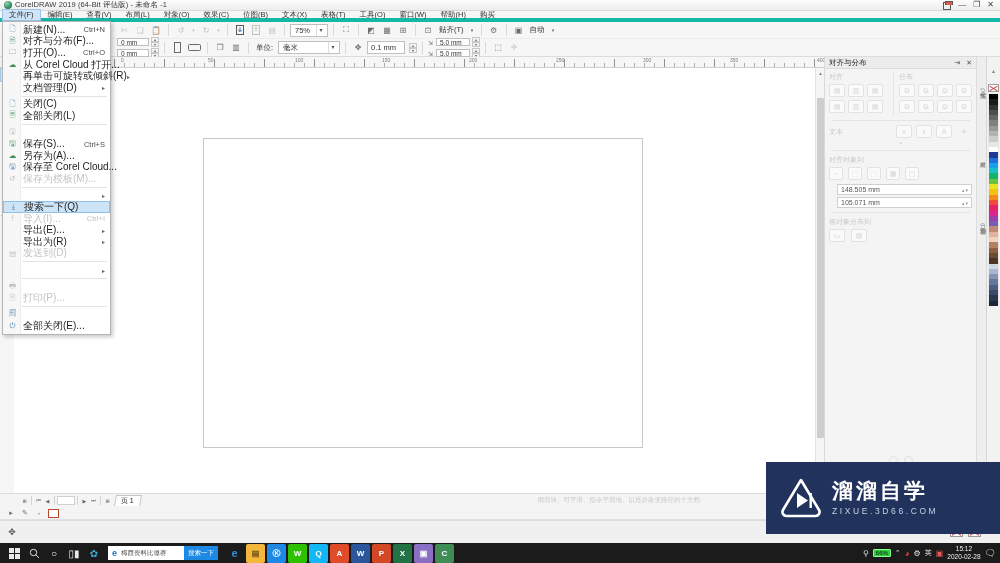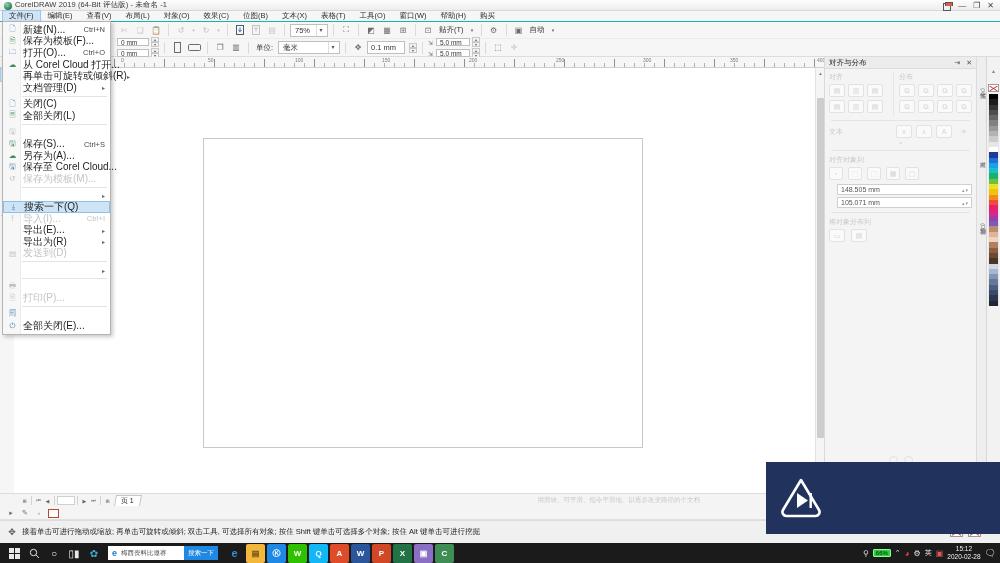--- a/index.html
+++ b/index.html
@@ -12,37 +12,37 @@
     background: #f0f0f0;
     -webkit-font-smoothing: antialiased;
   }
   #app { position: relative; width: 1000px; height: 563px; background: #f5f5f5; }
 
   
   .titlebar {
     position: absolute; top: 0; left: 0; width: 1000px; height: 11px;
     background: linear-gradient(#fdfdfd,#ededed);
     border-bottom: 1px solid #d8d8d8;
-    display: flex; align-items: flex-end;
+    display: flex; align-items: center;
   }
   .tb-ico {
     width: 8px; height: 8px; margin: 0 3px 0 4px; border-radius: 50%;
     background: radial-gradient(circle at 35% 30%, #8fd4b0, #2a7d52 70%);
   }
   .tb-title { font-size: 7.5px; color: #3a3a3a; letter-spacing: .1px; white-space: nowrap; }
   .tb-btns { margin-left: auto; display: flex; align-items: center; gap: 7px; padding-right: 6px; }
   .tb-btn { font-size: 8px; color: #444; line-height: 1; cursor: default; }
   .tb-restore-ico { width: 8px; height: 8px; position: relative; }
   .tb-restore-ico:before{content:"";position:absolute;left:0;top:1px;width:6px;height:6px;border:1px solid #555;}
   .tb-restore-ico:after{content:"";position:absolute;left:2px;top:0;width:6px;height:3px;border:1px solid #555;border-bottom:none;background:#e05a4a;}
 
   
   .menubar {
     position: absolute; top: 11px; left: 0; width: 1000px; height: 11px;
-    background: #f6f6f6; border-bottom: 1px solid #14b8a6;
+    background: #f6f6f6; border-bottom: 4px solid #14b8a6;
     display: flex; align-items: center; padding-left: 2px;
   }
   .menu-item {
     font-size: 7.5px; color: #2d2d2d; padding: 1px 7px; white-space: nowrap; cursor: default;
   }
   .menu-item.active { background: #cfe4f7; border: 1px solid #9dc4e8; padding: 0 6px; }
 
   
   .toolbar1 {
     position: absolute; top: 22px; left: 0; width: 1000px; height: 17px;
@@ -378,21 +378,21 @@
 
   <div class="dropdown">
 
     <div class="dd-row">
       <span class="ic">🗋</span>
       <span class="txt">新建(N)...</span>
       <span class="acc">Ctrl+N</span>
     </div>
     <div class="dd-row">
       <span class="ic green">🗎</span>
-      <span class="txt">保存为模板(F)...</span>
+      <span class="txt">对齐与分布(F)...</span>
       <span class="acc"></span>
     </div>
     <div class="dd-row">
       <span class="ic">🗀</span>
       <span class="txt">打开(O)...</span>
       <span class="acc">Ctrl+O</span>
     </div>
     <div class="dd-row">
       <span class="ic green">☁</span>
       <span class="txt">从 Corel Cloud 打开...</span>
@@ -861,35 +861,38 @@
 
   <div class="miscbar">
     <span class="mb-ico">▸</span>
     <span class="mb-ico">✎</span>
     <span class="mb-ico" style="font-size:6px">‹</span>
     <span class="mb-box"></span>
   </div>
 
   <div class="statusbar">
     <span class="sb-ico">✥</span>
-    <span class="sb-text">接着单击可进行拖动或缩放; 再单击可旋转或倾斜; 双击工具, 可选择所有对象; 按住 Shift 键单击可选择多个对象; 按住 Alt 键单击可进行挖掘</span>
     <span class="sb-right">
       <span class="sb-sw x"></span>
       <span class="sb-sw x"></span>
       <span style="font-size:7px;color:#444">⊘</span>
     </span>
   </div>
 
   <div class="watermark">
     <div class="wm-logo">
       <svg width="42" height="42" viewBox="0 0 42 42">
         <path d="M21 3 L39 33 a4 4 0 0 1 -3.5 6 L6.5 39 a4 4 0 0 1 -3.5 -6 Z" fill="none" stroke="#ffffff" stroke-width="2.6" stroke-linejoin="round"></path>
         <path d="M17 16 L28 23.5 L17 31 Z" fill="#ffffff"></path>
         <rect x="29.5" y="16" width="2.4" height="15" fill="#ffffff"></rect>
       </svg>
+    </div>
+    <div class="wm-txt">
+      <div class="wm-cn">溜溜自学</div>
+      <div class="wm-en">ZIXUE.3D66.COM</div>
     </div>
   </div>
 
   <div class="taskbar">
     <div class="tk-ico">
       <svg width="11" height="11" viewBox="0 0 11 11">
           <rect x="0" y="0" width="5" height="5" fill="#e8e8e8"></rect>
           <rect x="6" y="0" width="5" height="5" fill="#e8e8e8"></rect>
           <rect x="0" y="6" width="5" height="5" fill="#e8e8e8"></rect>
           <rect x="6" y="6" width="5" height="5" fill="#e8e8e8"></rect>

